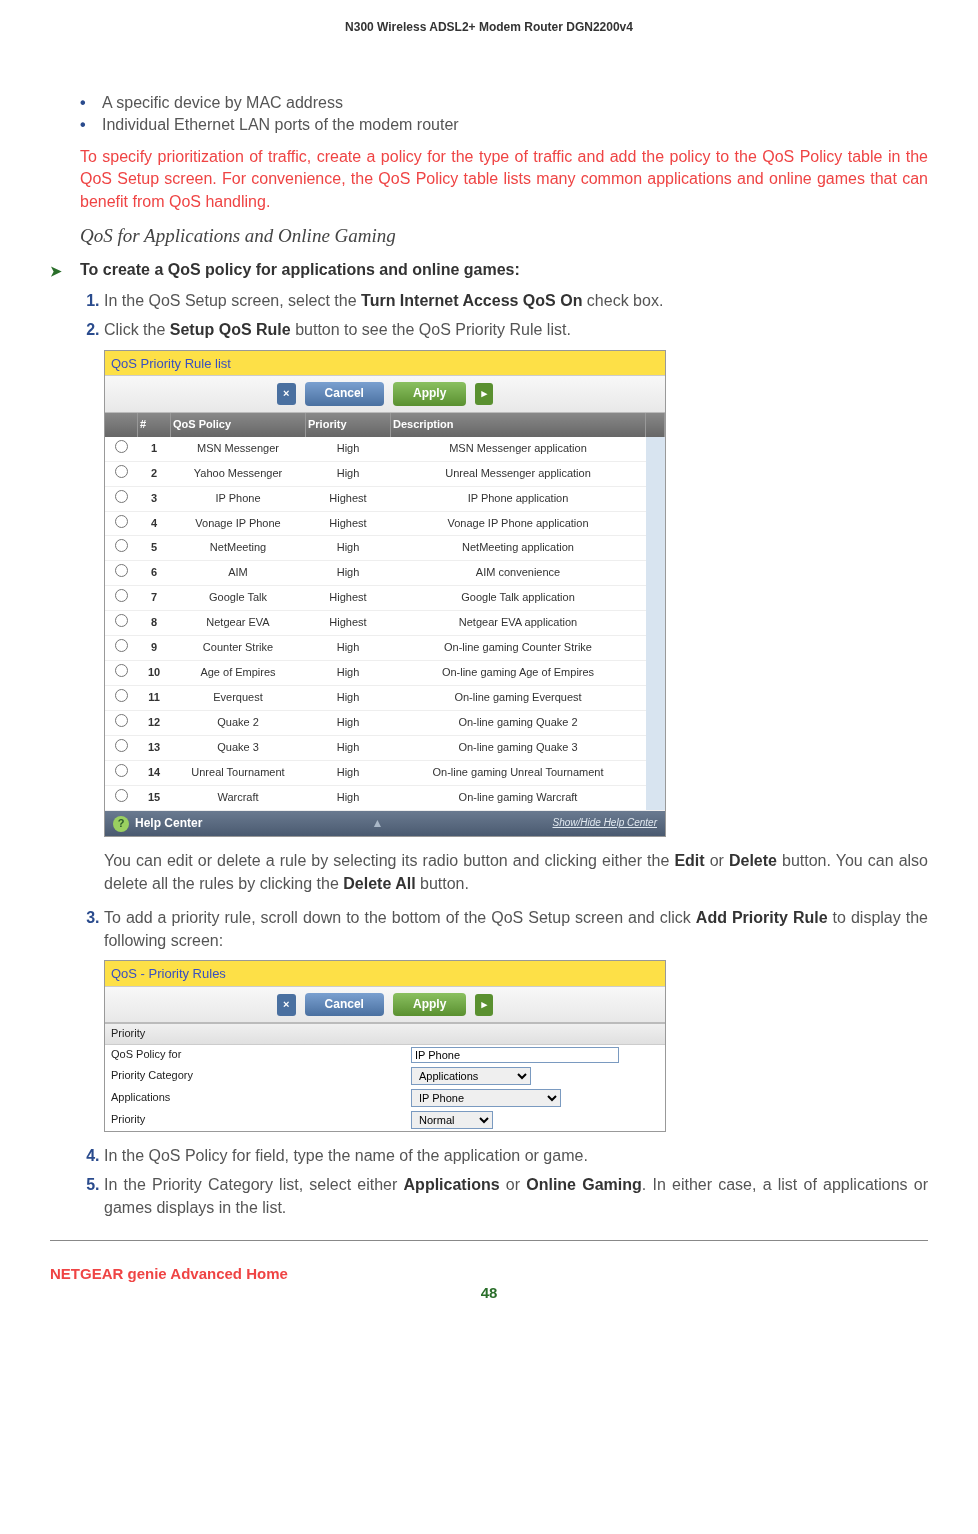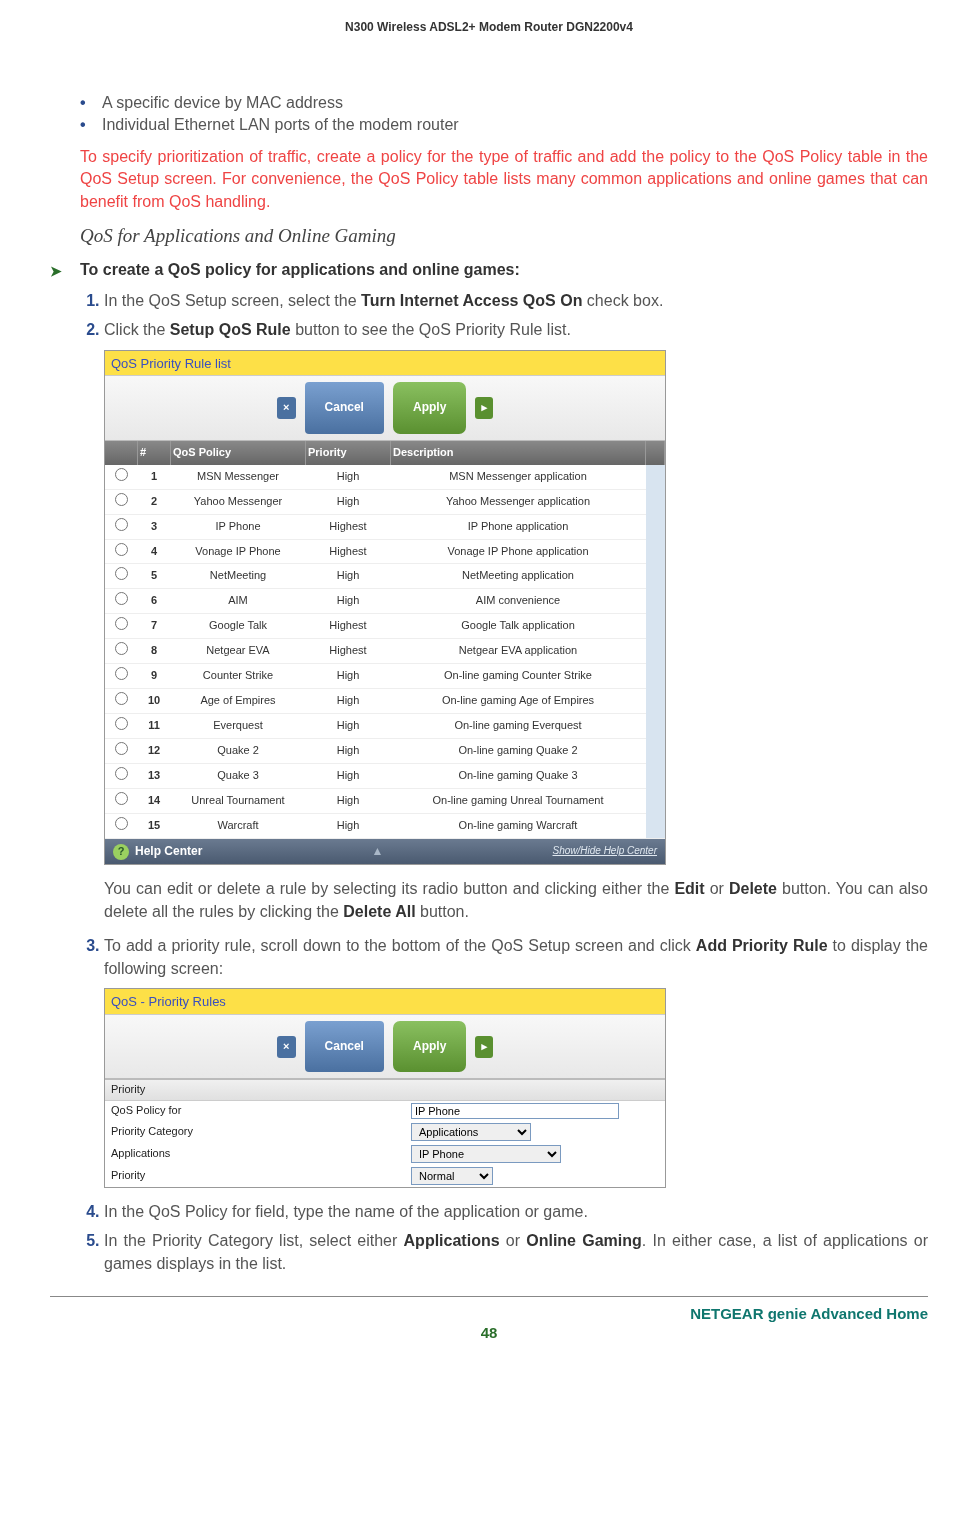--- a/index.html
+++ b/index.html
@@ -97,29 +97,29 @@
     border-bottom:1px solid #ccc;
   }
   .ss-buttons {
     background: linear-gradient(#f8f8f8,#e8e8e8);
     padding: 6px;
     text-align:center;
     border-bottom:1px solid #bbb;
   }
   .ss-btn {
     display:inline-block;
-    padding: 17px 20px;
+    padding: 3px 20px;
     border-radius: 4px;
     font-size:12px;
     color:#fff;
     margin:0 3px;
     font-weight:bold;
   }
   .btn-cancel { background: linear-gradient(#7aa0d0,#4a70a0); }
-  .btn-apply { background: linear-gradient(#8ac060,#5a9030); border-radius: 7px; }
+  .btn-apply { background: linear-gradient(#8ac060,#5a9030); }
   .btn-x { background:#4a70a0; padding:3px 6px; border-radius:3px; font-size:11px;}
   .btn-ar { background:#5a9030; padding:3px 6px; border-radius:3px; font-size:11px;}
   .ss-table {
     width:100%;
     border-collapse: collapse;
     font-size:11px;
     color:#333;
   }
   .ss-table th {
     background: linear-gradient(#888,#666);
@@ -161,24 +161,24 @@
   .priority-bar { background: linear-gradient(#f0f0f0,#e0e0e0); padding:2px 6px; font-size:11px; font-weight:normal; color:#222; border-top:1px solid #bbb; border-bottom:1px solid #ccc;}
   .sub-note {
     color:#555;
     margin: 8px 0 10px 0;
     line-height:1.45;
     text-align: justify;
   }
   .footer {
     border-top: 1px solid #888;
     margin-top: 20px;
-    padding-top: 8px;
-    text-align:right;
+    padding-top: 24px;
+    text-align:left;
     font-weight:bold;
-    color:#0f766e;
+    color:#ef4444;
     font-size:15px;
   }
   .page-num {
     text-align:center;
     color:#2a6e2a;
     font-size:15px;
     font-weight:bold;
     margin-top:2px;
   }
 </style>
@@ -233,21 +233,21 @@
                 <td>MSN Messenger</td>
                 <td>High</td>
                 <td>MSN Messenger application</td>
                 <td class="scroll-col" rowspan="15"></td>
               </tr>
               <tr>
                 <td class="radio"><input type="radio" name="qr" style=""></td>
                 <td class="num">2</td>
                 <td>Yahoo Messenger</td>
                 <td>High</td>
-                <td>Yahoo Messenger application</td>
+                <td>Unreal Messenger application</td>
               </tr>
               <tr>
                 <td class="radio"><input type="radio" name="qr" style=""></td>
                 <td class="num">3</td>
                 <td>IP Phone</td>
                 <td>Highest</td>
                 <td>IP Phone application</td>
               </tr>
               <tr>
                 <td class="radio"><input type="radio" name="qr" style=""></td>

